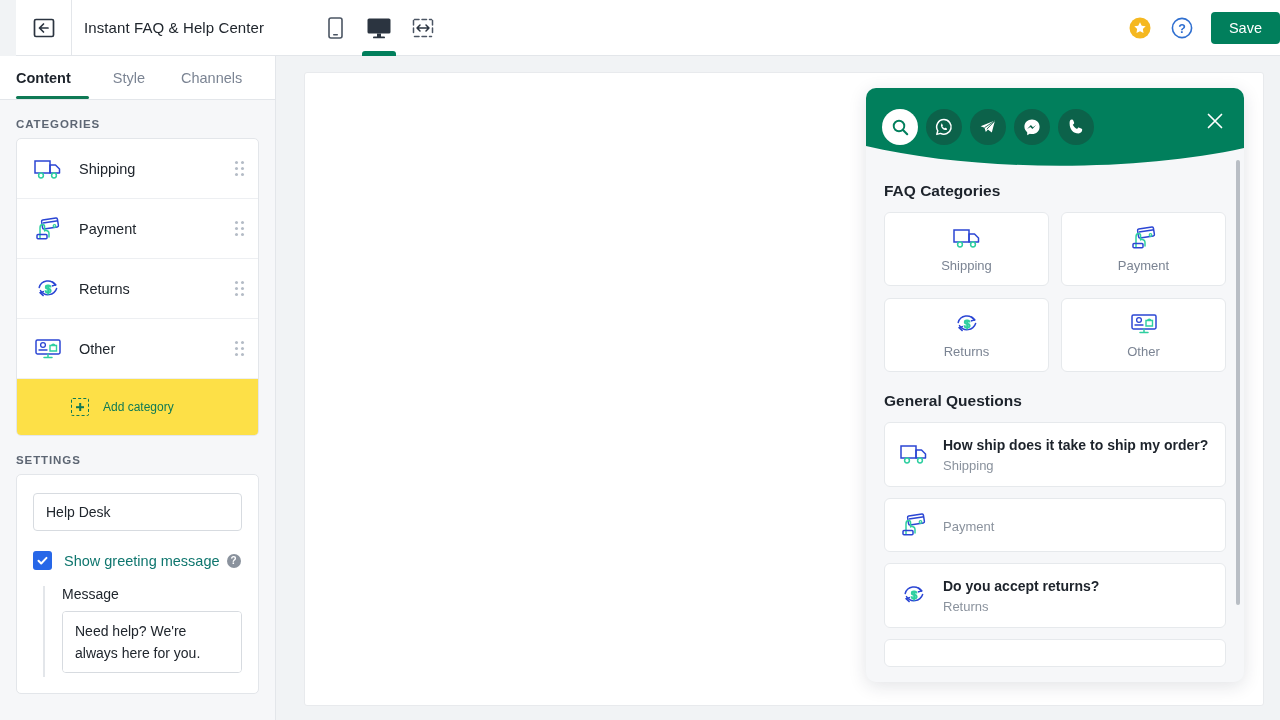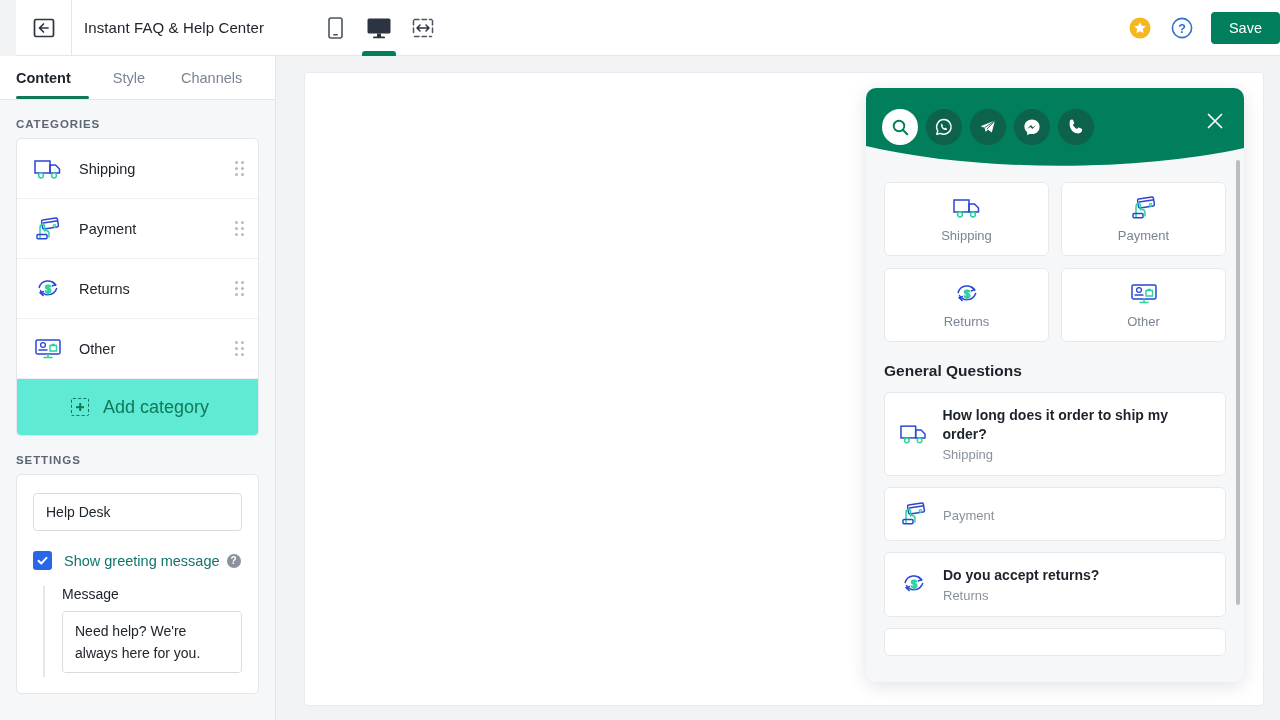--- a/index.html
+++ b/index.html
@@ -84,21 +84,21 @@
     height: 60px; display: flex; align-items: center; padding: 0 14px;
     border-bottom: 1px solid #edeff2; cursor: pointer;
   }
   .cat-row:last-child { border-bottom: none; }
   .cat-ico { width: 34px; display: flex; align-items: center; justify-content: center; }
   .cat-name { flex: 1; margin-left: 14px; font-size: 14.5px; color: #20262d; }
   .grip { display: grid; grid-template-columns: 3px 3px; gap: 3px; cursor: grab; }
   .grip i { width: 3px; height: 3px; background: #b4bcc6; border-radius: 50%; display: block; }
   .add-row {
     height: 56px; display: flex; align-items: center; padding-left: 54px;
-    color: #0f7a55; font-size: 18px; cursor: pointer; background: #5eead4;
+    color: #0f7a55; font-size: 12px; cursor: pointer; background: #fde047;
   }
   .add-plus {
     width: 18px; height: 18px; border: 1px dashed #0f7a55; border-radius: 2px;
     position: relative; margin-right: 14px;
   }
   .add-plus::before, .add-plus::after {
     content: ""; position: absolute; background: #0f7a55;
   }
   .add-plus::before { left: 50%; top: 4px; bottom: 4px; width: 1.6px; transform: translateX(-50%); }
   .add-plus::after  { top: 50%; left: 4px; right: 4px; height: 1.6px; transform: translateY(-50%); }
@@ -407,20 +407,21 @@
           <path d="M4.5 4.5l13 13M17.5 4.5l-13 13" stroke="#fff" stroke-width="1.7" stroke-linecap="round"></path>
         </svg>
       </div>
 
       <svg class="w-curve" viewBox="0 0 378 26" preserveAspectRatio="none">
         <path d="M0 0 C 110 26, 270 26, 378 2 L378 26 L0 26 Z" fill="#f6f7f9"></path>
       </svg>
     </div>
 
     <div class="w-body">
+      <div class="w-h2">FAQ Categories</div>
 
       <div class="grid">
         <div class="gcard">
           <svg width="30" height="26" viewBox="0 0 30 26">
             <rect x="2" y="5" width="15" height="12" fill="none" stroke="#2b46d4" stroke-width="1.5"></rect>
             <path d="M17 9h5.5l4 4v4H17z" fill="none" stroke="#2b46d4" stroke-width="1.5" stroke-linejoin="round"></path>
             <circle cx="8" cy="19.5" r="2.4" fill="#fff" stroke="#2ecfa0" stroke-width="1.5"></circle>
             <circle cx="21" cy="19.5" r="2.4" fill="#fff" stroke="#2ecfa0" stroke-width="1.5"></circle>
           </svg>
           <span>Shipping</span>
@@ -465,21 +466,21 @@
       <div class="w-h2 second">General Questions</div>
 
       <div class="qcard">
         <svg width="30" height="26" viewBox="0 0 30 26">
           <rect x="2" y="5" width="15" height="12" fill="none" stroke="#2b46d4" stroke-width="1.5"></rect>
           <path d="M17 9h5.5l4 4v4H17z" fill="none" stroke="#2b46d4" stroke-width="1.5" stroke-linejoin="round"></path>
           <circle cx="8" cy="19.5" r="2.4" fill="#fff" stroke="#2ecfa0" stroke-width="1.5"></circle>
           <circle cx="21" cy="19.5" r="2.4" fill="#fff" stroke="#2ecfa0" stroke-width="1.5"></circle>
         </svg>
         <div>
-          <div class="qtitle">How long does it order to ship my order?</div>
+          <div class="qtitle">How ship does it take to ship my order?</div>
           <div class="qcat">Shipping</div>
         </div>
       </div>
 
       <div class="qcard">
         <svg width="30" height="26" viewBox="0 0 30 26">
           <rect x="9" y="3" width="16" height="9" rx="1.3" transform="rotate(-9 17 7.5)" fill="none" stroke="#2b46d4" stroke-width="1.5"></rect>
           <path d="M10 7l15-2.3" stroke="#2b46d4" stroke-width="1.5" fill="none"></path>
           <circle cx="21.5" cy="10" r="1.3" fill="none" stroke="#2ecfa0" stroke-width="1.2"></circle>
           <path d="M7 22V12c0-2 1-3.4 2.6-3.4 1.3 0 2 .9 2 2.3V15" fill="none" stroke="#2ecfa0" stroke-width="1.5" stroke-linecap="round"></path>

